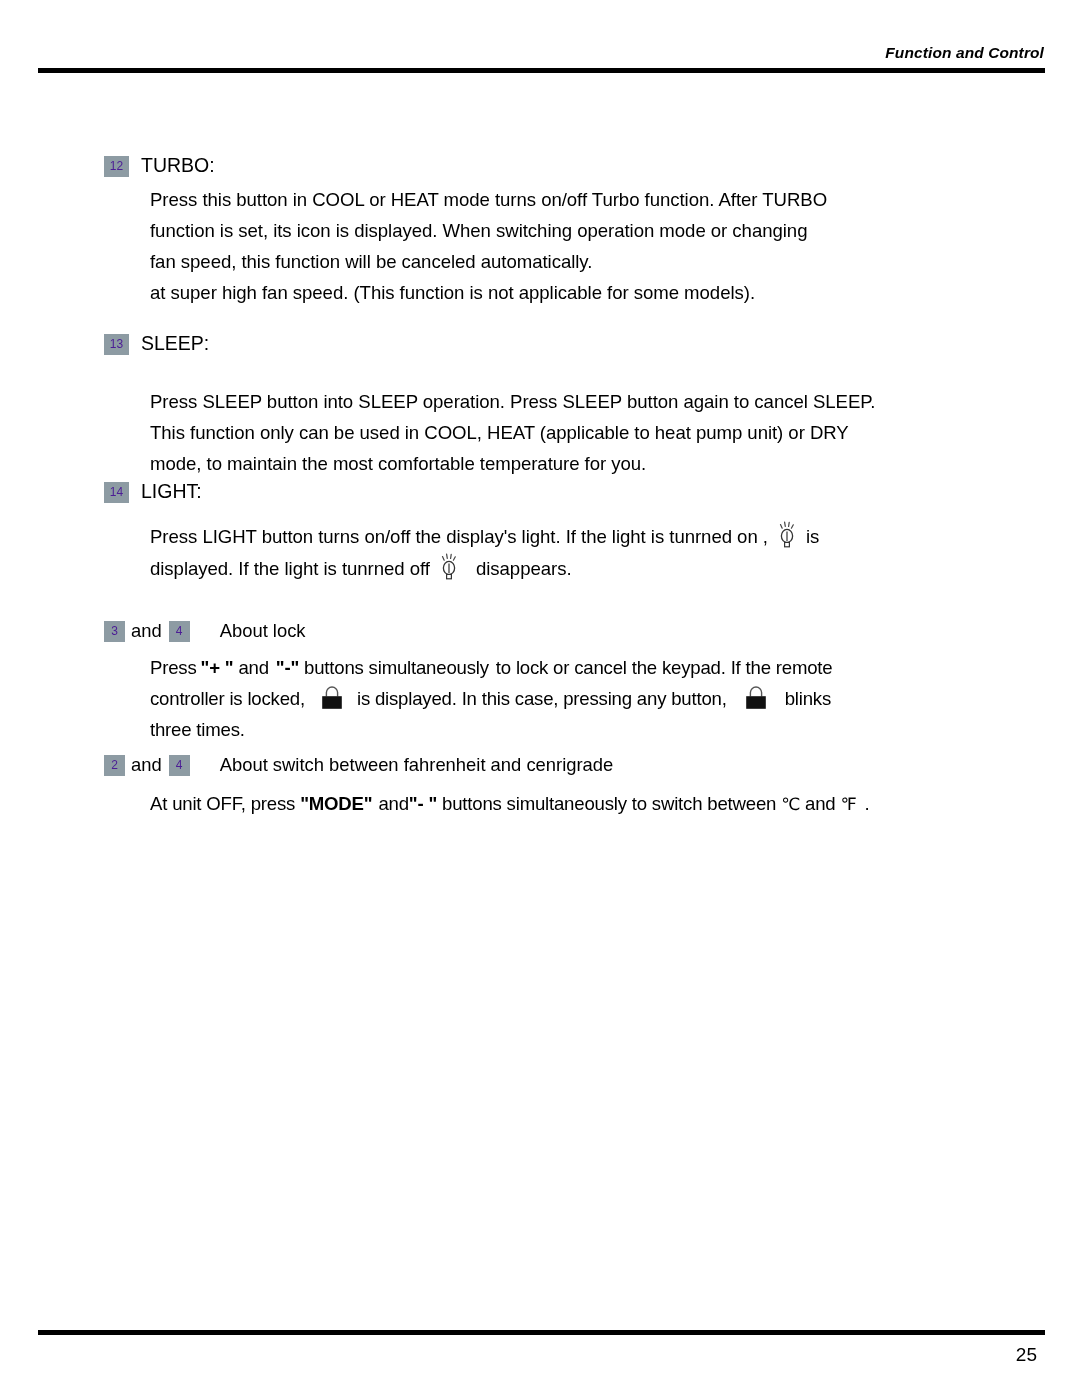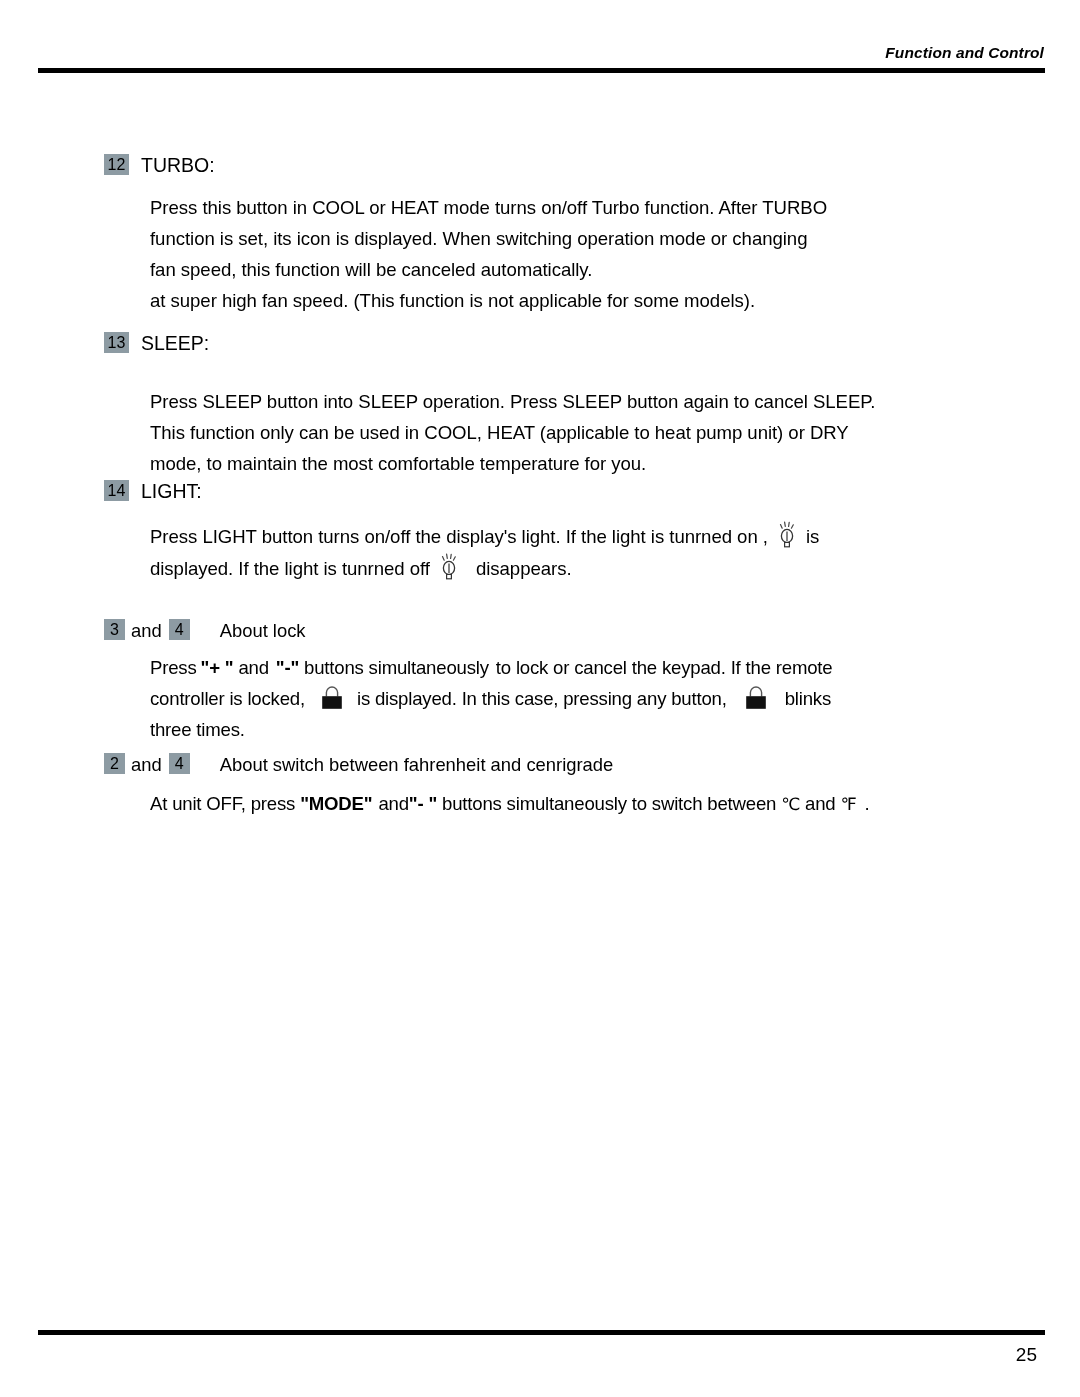--- a/index.html
+++ b/index.html
@@ -71,22 +71,22 @@
   .block {
     position: absolute;
     left: 104px;
     width: 930px;
   }
 
   
   .badge {
     display: inline-block;
     background: #8d9ba3;
-    color: #000000;
-    font-size: 16px;
+    color: #4c1d95;
+    font-size: 12px;
     line-height: 21px;
     height: 21px;
     min-width: 25px;
     text-align: center;
     vertical-align: 2px;
     padding: 0 2px;
     box-sizing: border-box;
     font-family: "Liberation Sans", sans-serif;
   }
   .badge.narrow { min-width: 21px; }
@@ -147,21 +147,21 @@
 
   <div class="header-title">Function and Control</div>
   <div class="header-rule"></div>
 
   <div class="content">
 
     <div class="block" style="top:152px;">
       <div class="sec-title">
         <span class="badge">12</span><span class="label">TURBO:</span>
       </div>
-      <div class="para" style="margin-top:14px;">
+      <div class="para" style="margin-top:6px;">
         <span class="ln">Press this button in COOL or HEAT mode turns on/off Turbo function. After TURBO</span>
         <span class="ln">function is set, its icon is displayed. When switching operation mode or changing</span>
         <span class="ln">fan speed, this function will be canceled automatically.</span>
         <span class="ln">at super high fan speed. (This function is not applicable for some models).</span>
       </div>
     </div>
 
     <div class="block" style="top:330px;">
       <div class="sec-title">
         <span class="badge">13</span><span class="label">SLEEP:</span>

